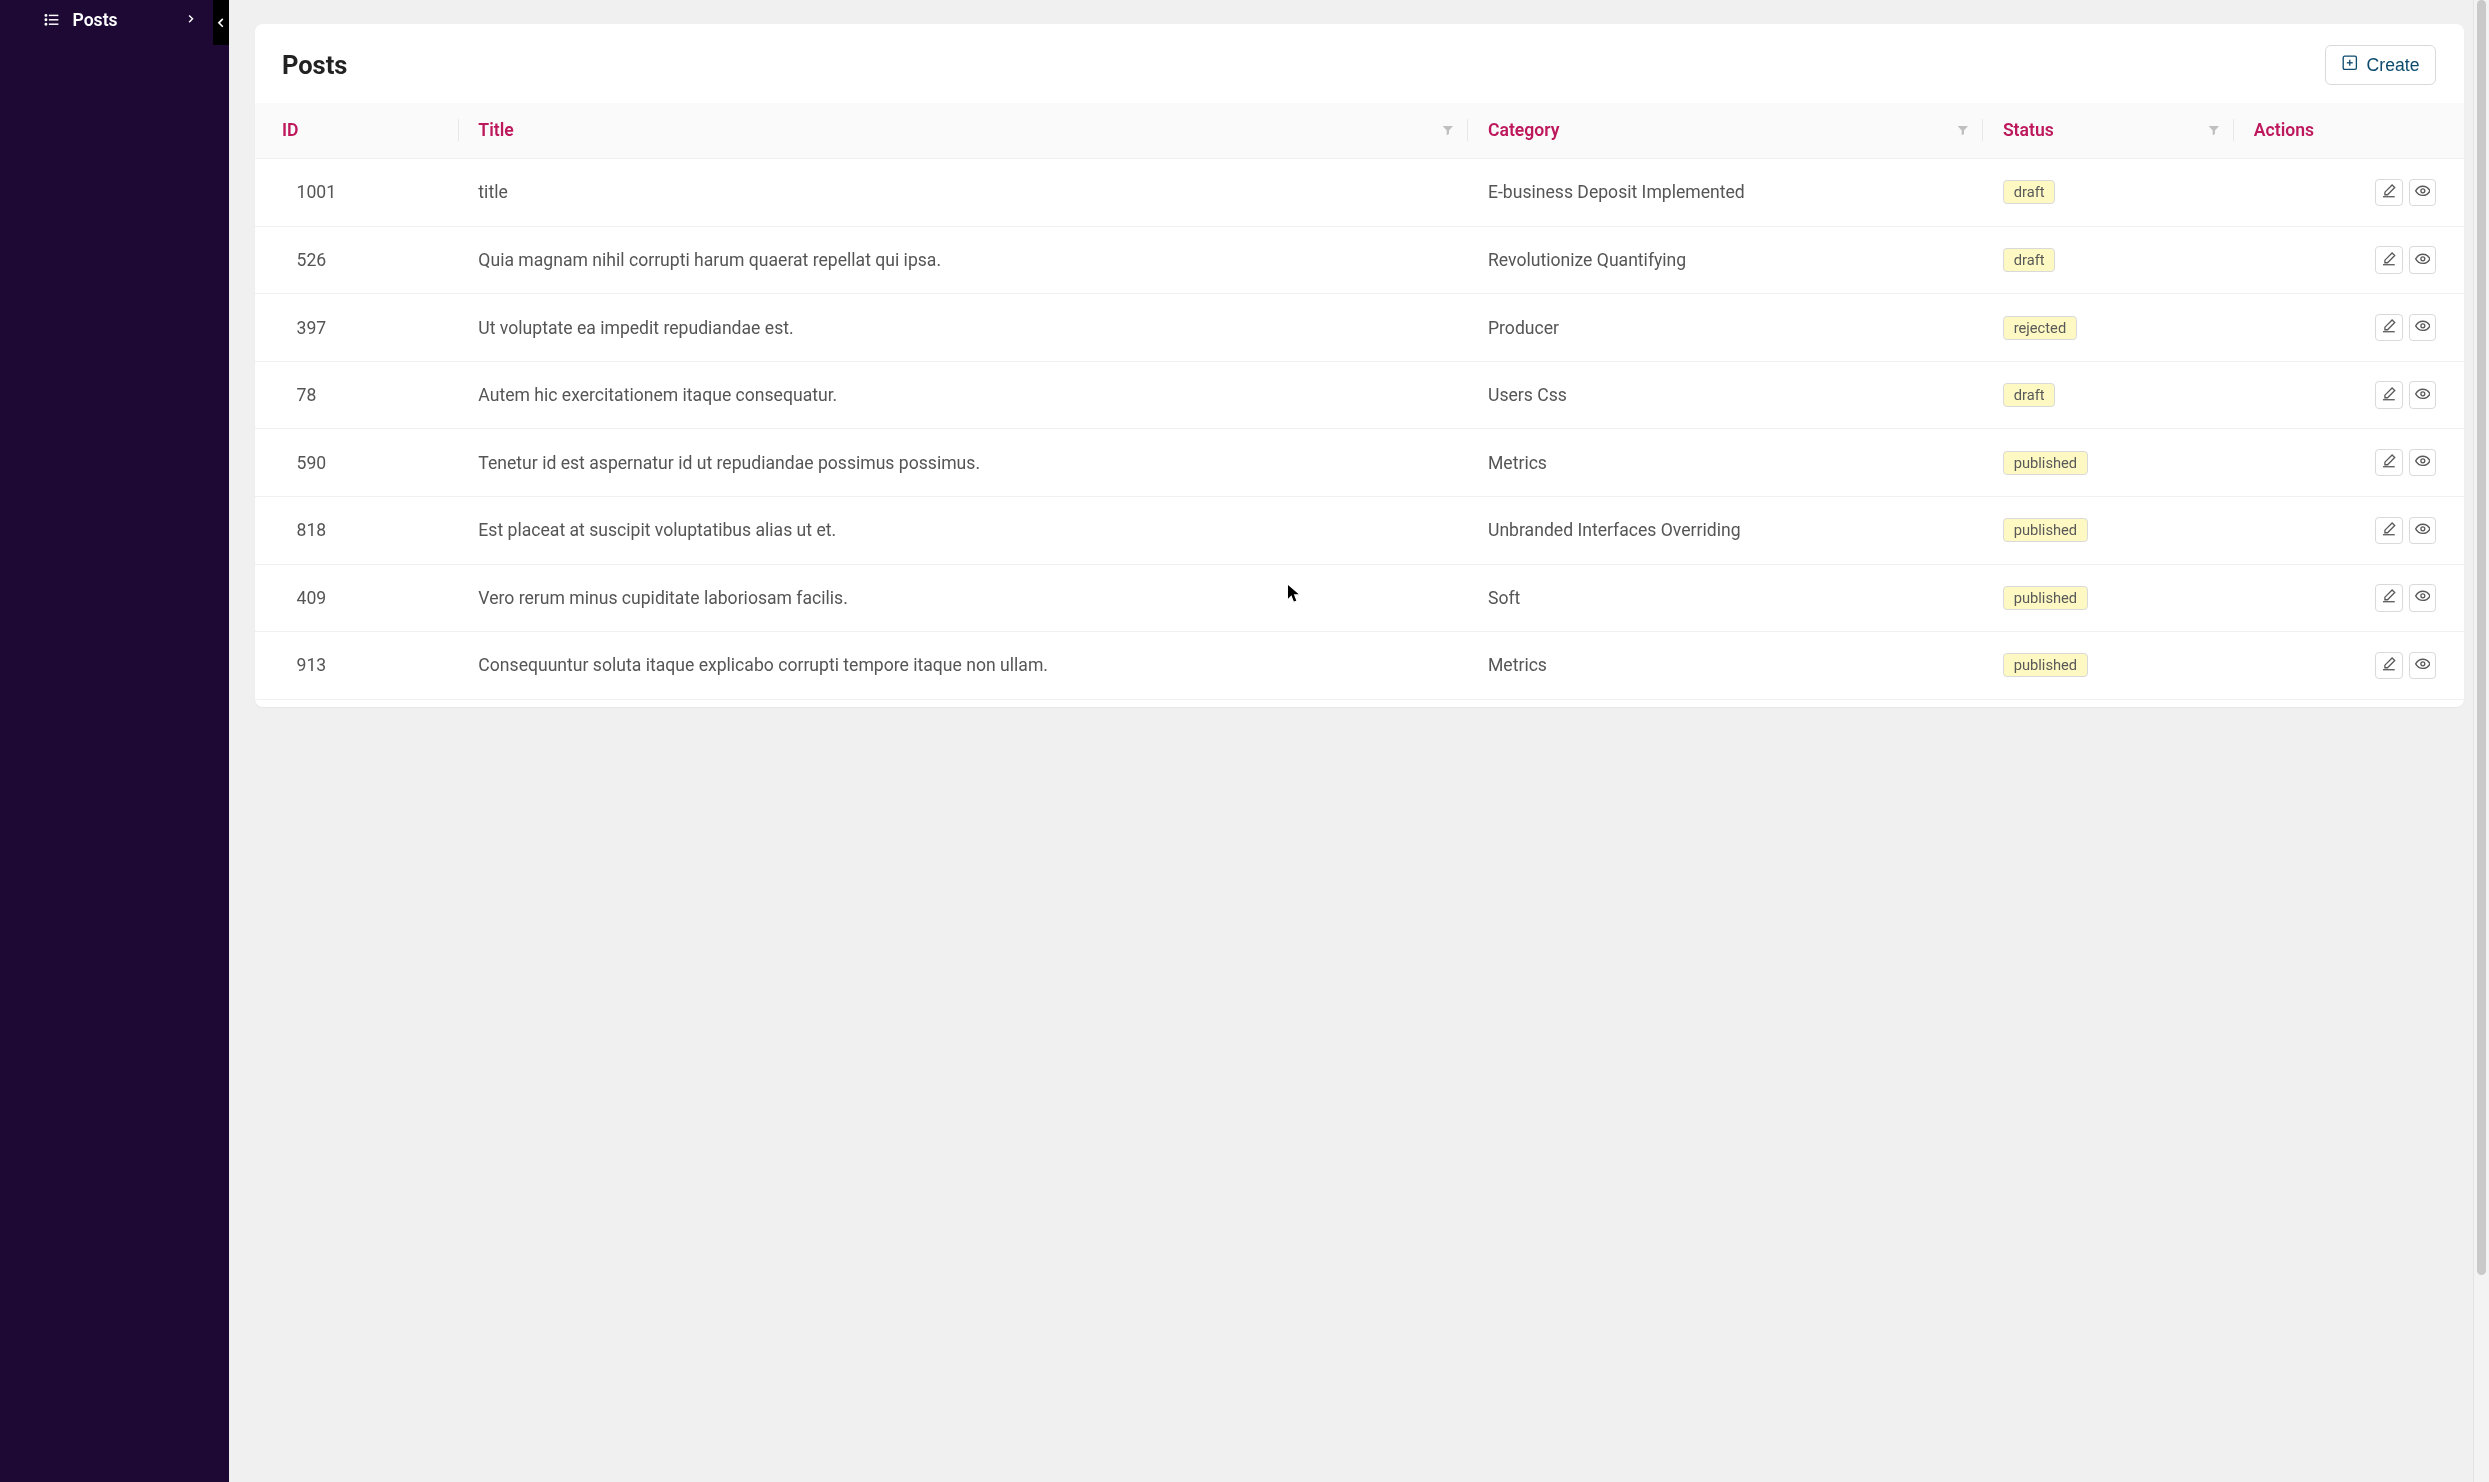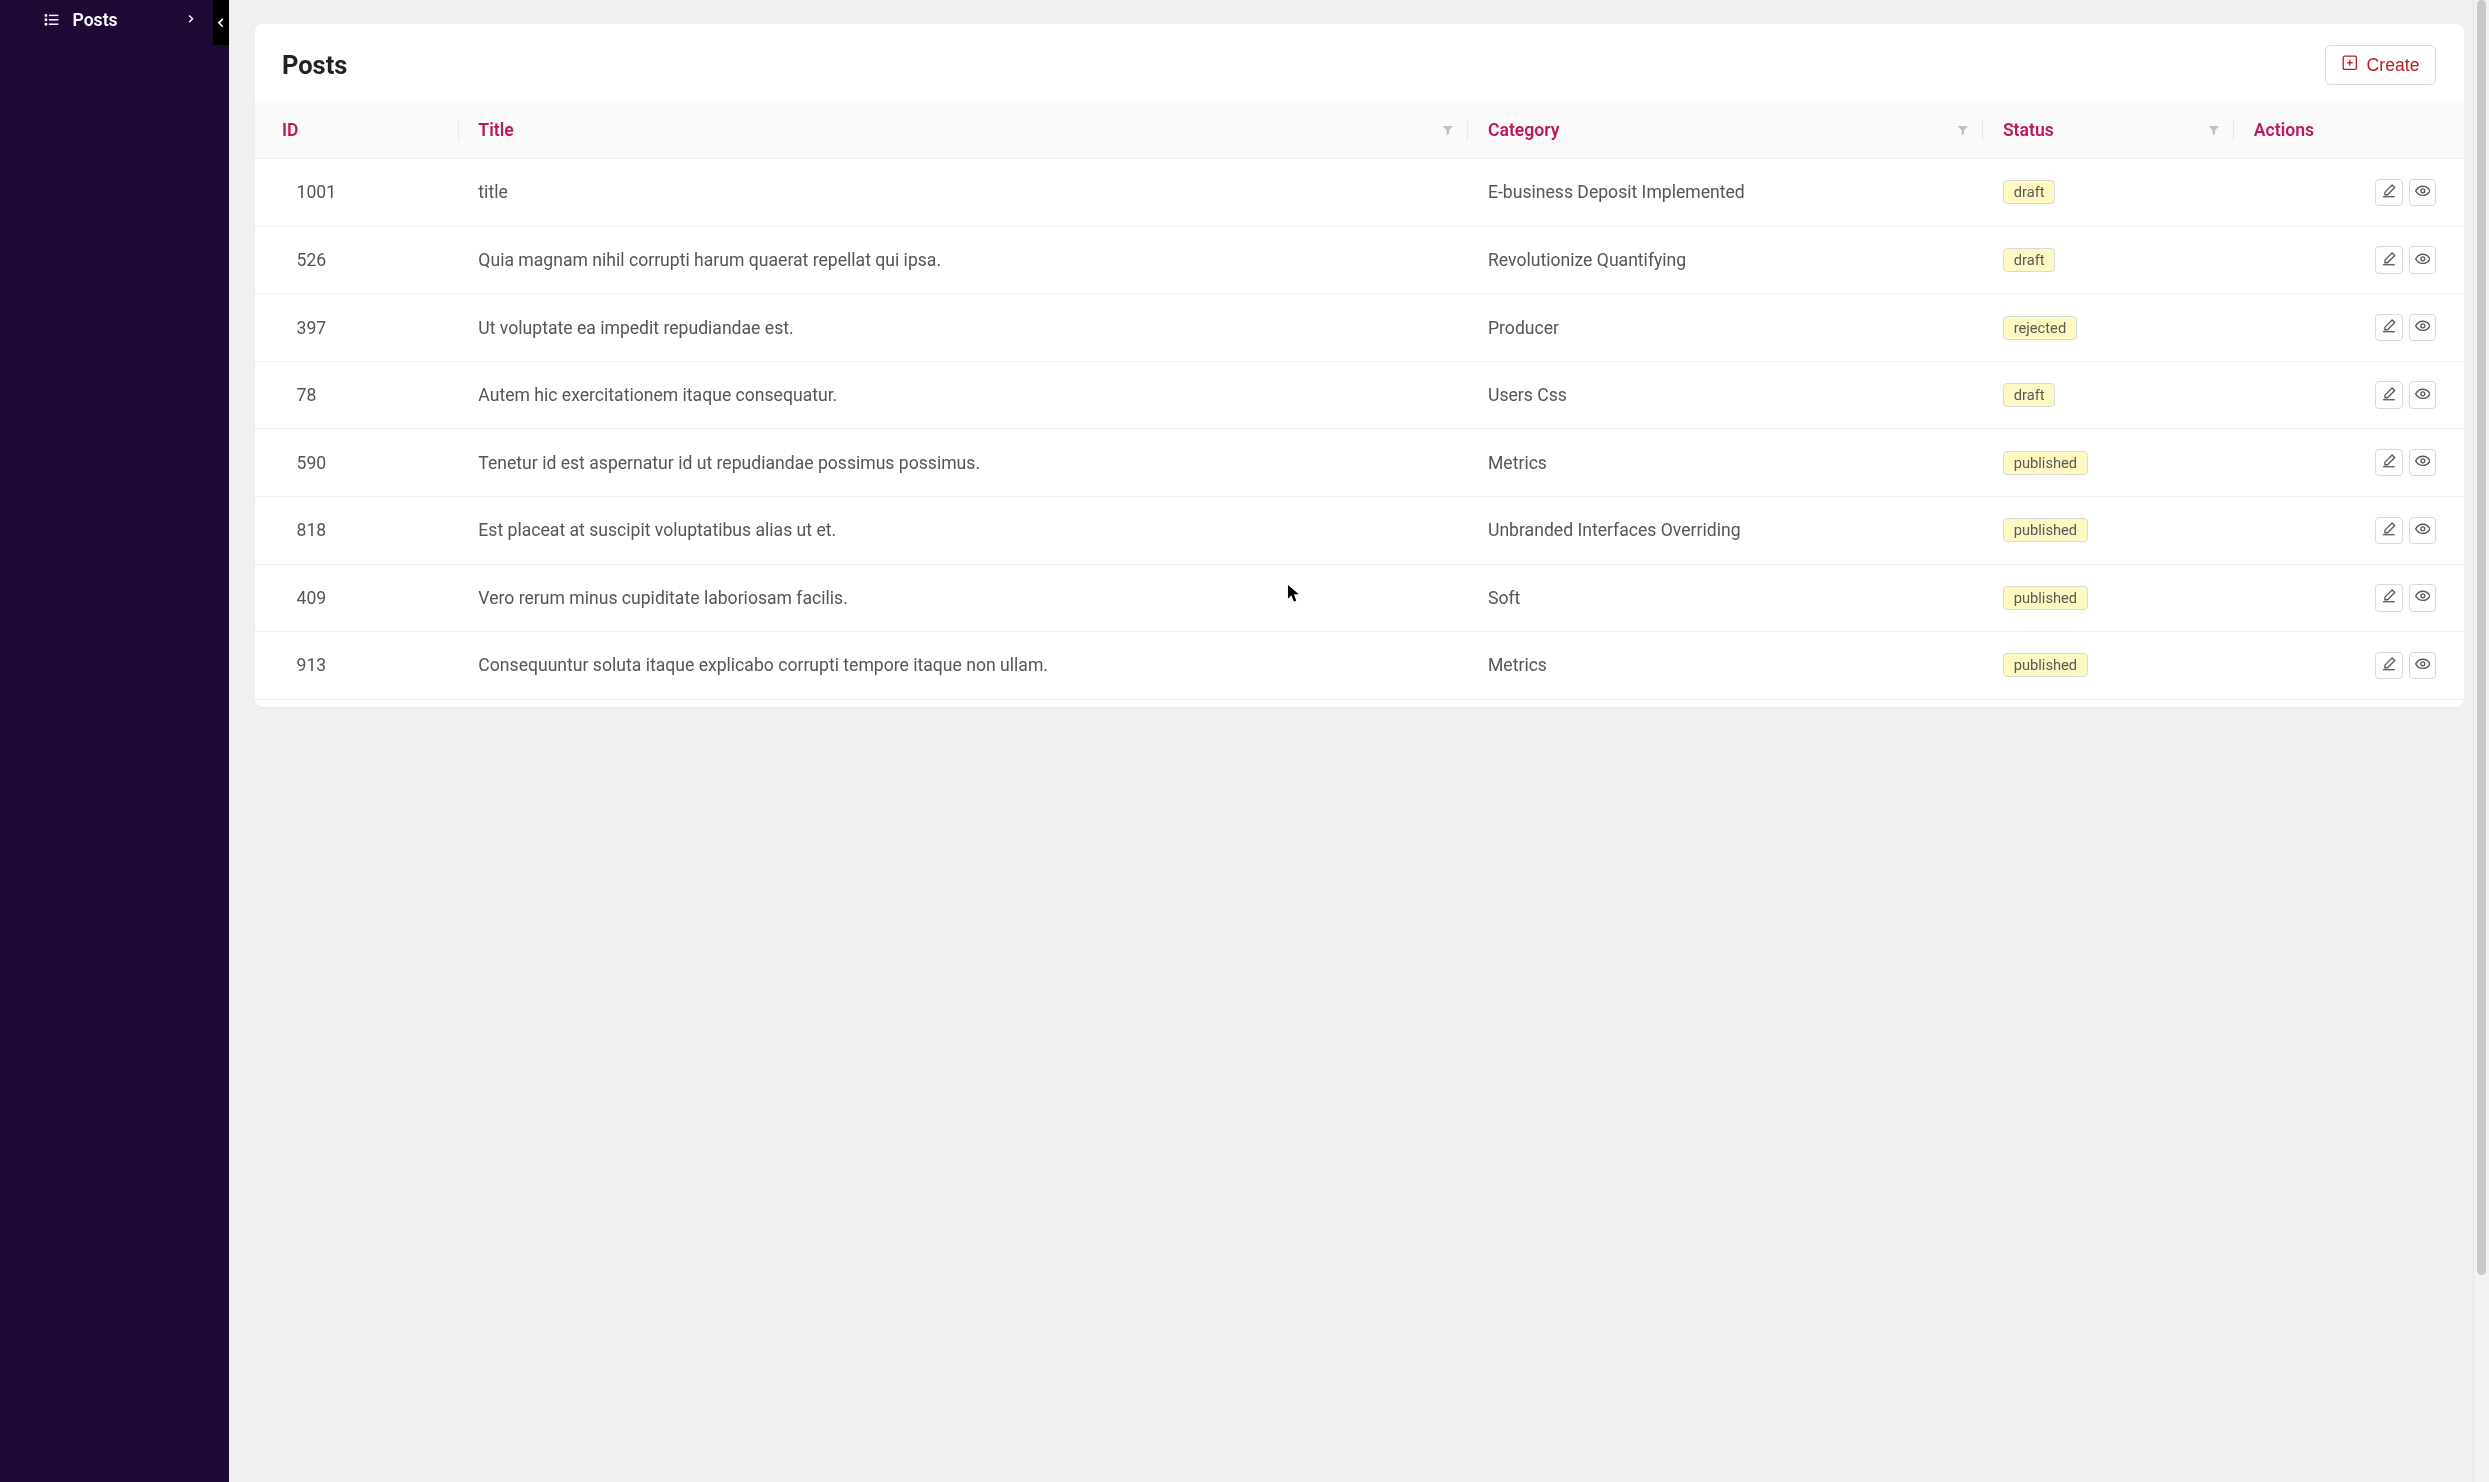--- a/index.html
+++ b/index.html
@@ -84,21 +84,21 @@
 }
 .btn-create {
   display: inline-flex;
   align-items: center;
   gap: 7.8px;
   border: 1px solid #d9d9d9;
   background: #fff;
   border-radius: 5.9px;
   padding: 7.8px 15.7px;
   font-size: 17.6px;
-  color: #b91c1c;
+  color: #0c4a6e;
   cursor: pointer;
 }
 
 table {
   width: 100%;
   border-collapse: collapse;
 }
 thead th {
   background: #fafafa;
   text-align: left;

